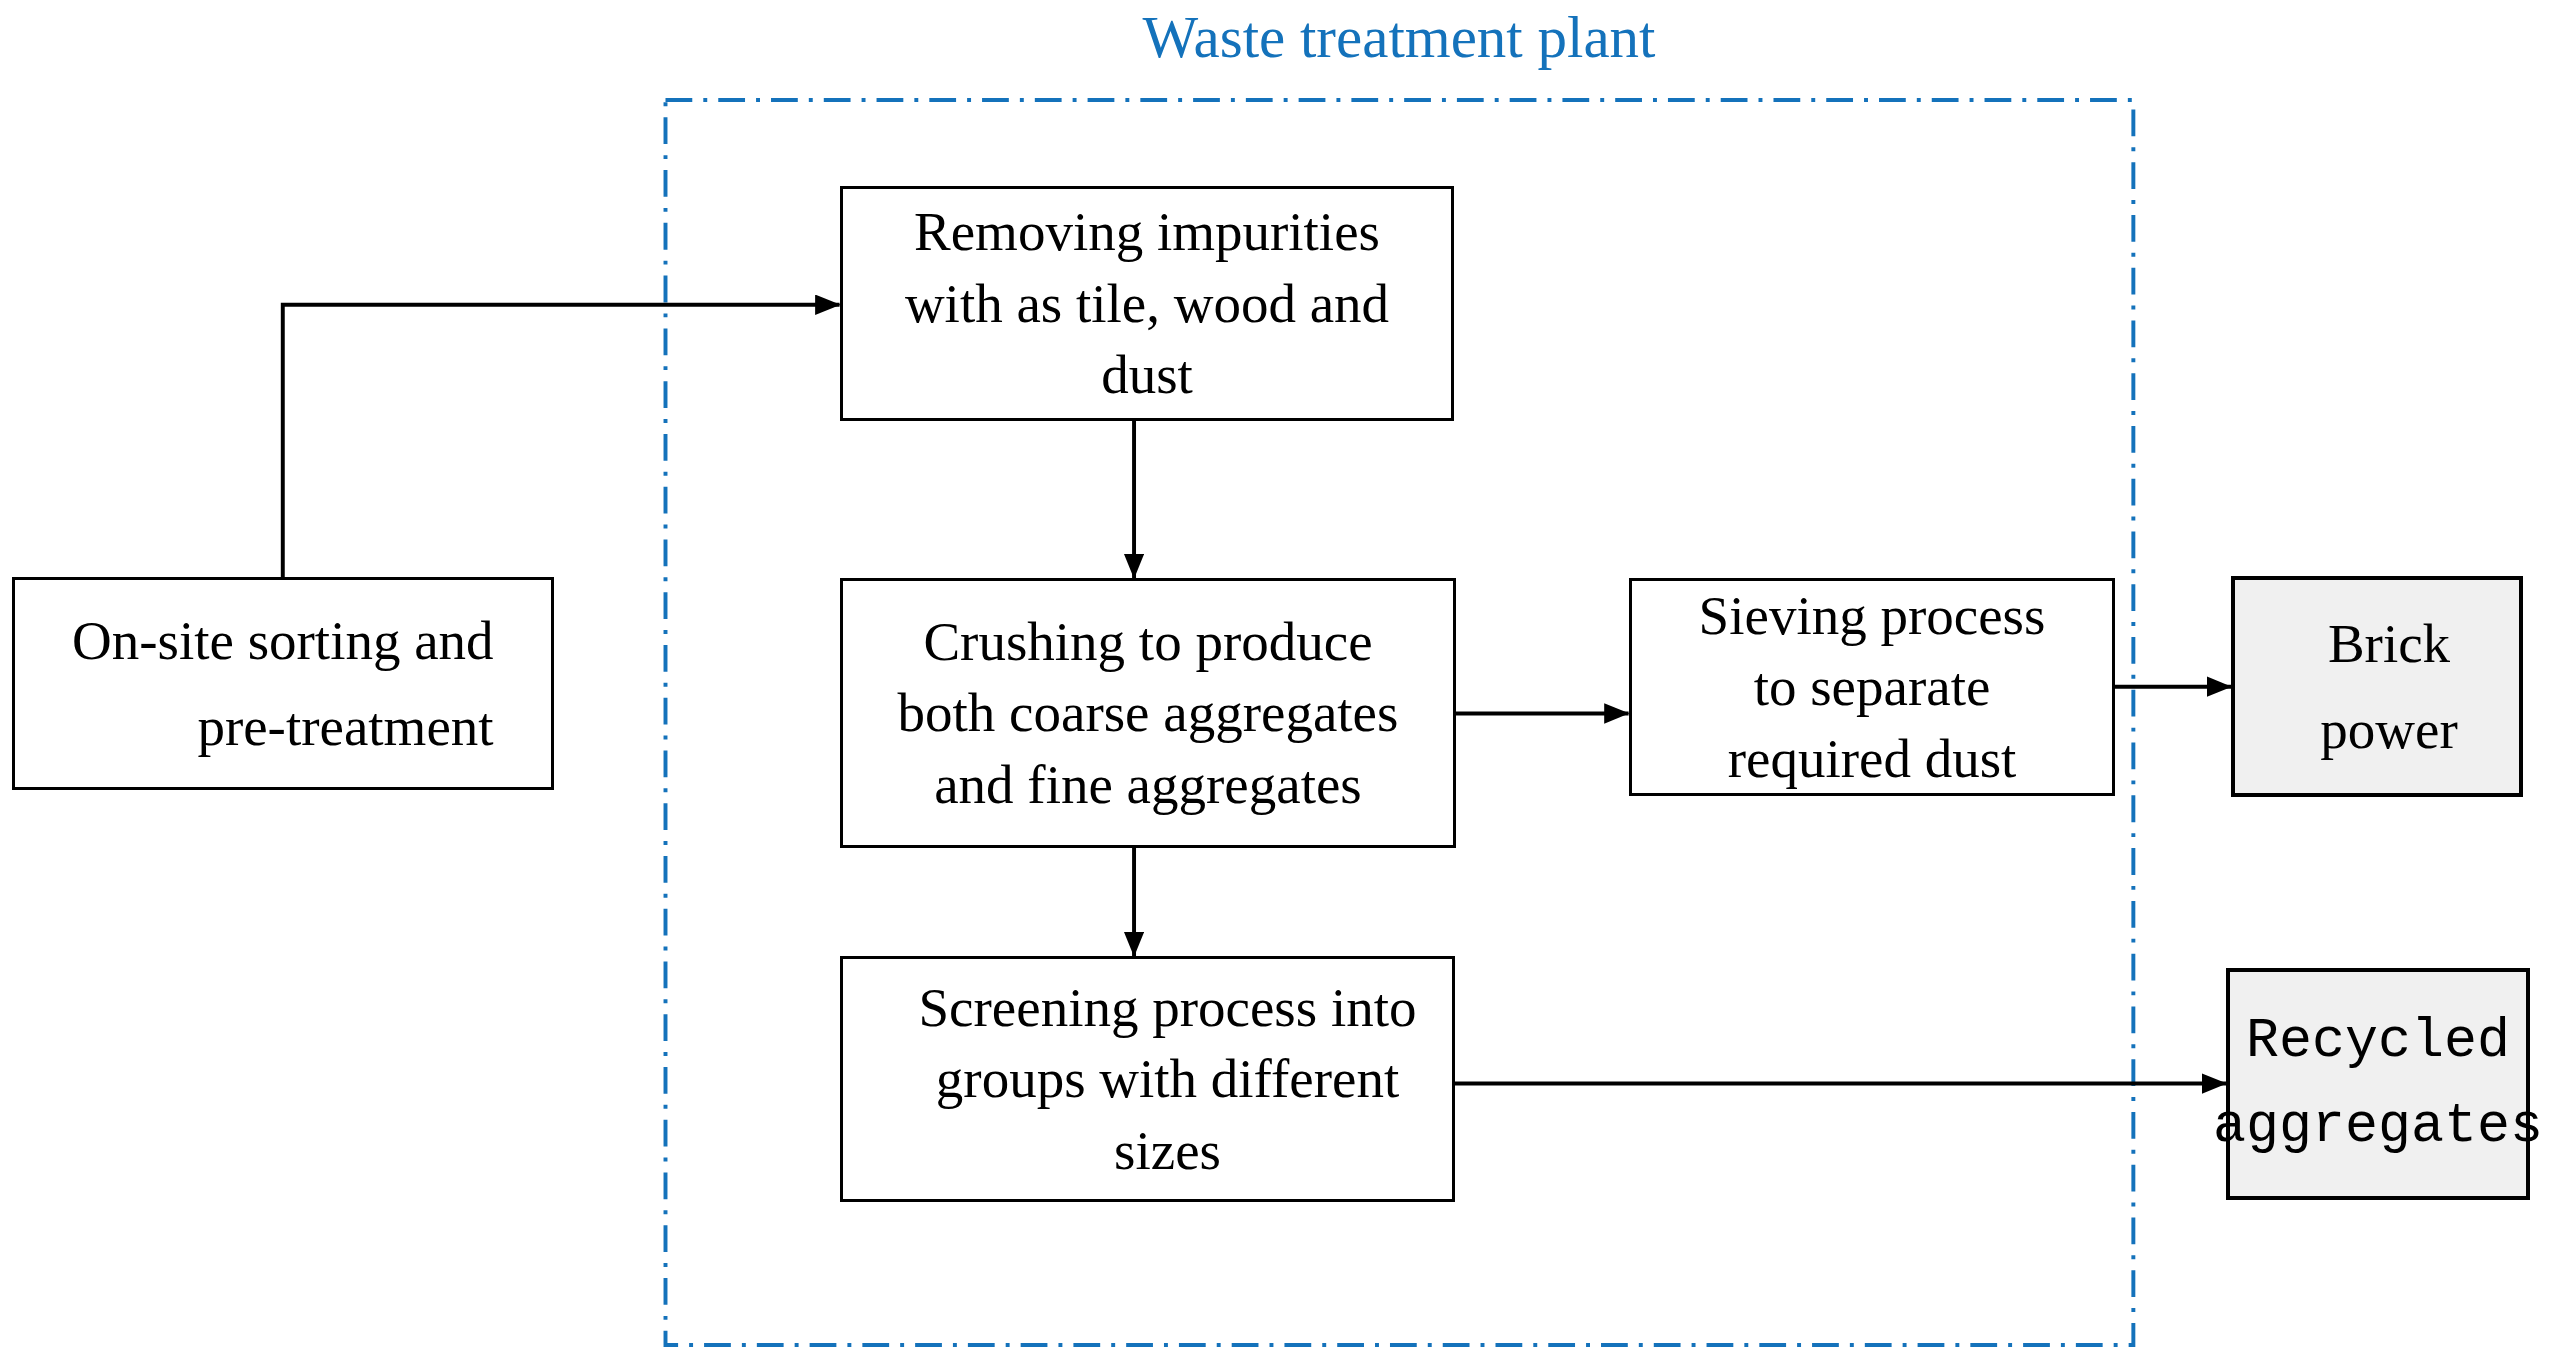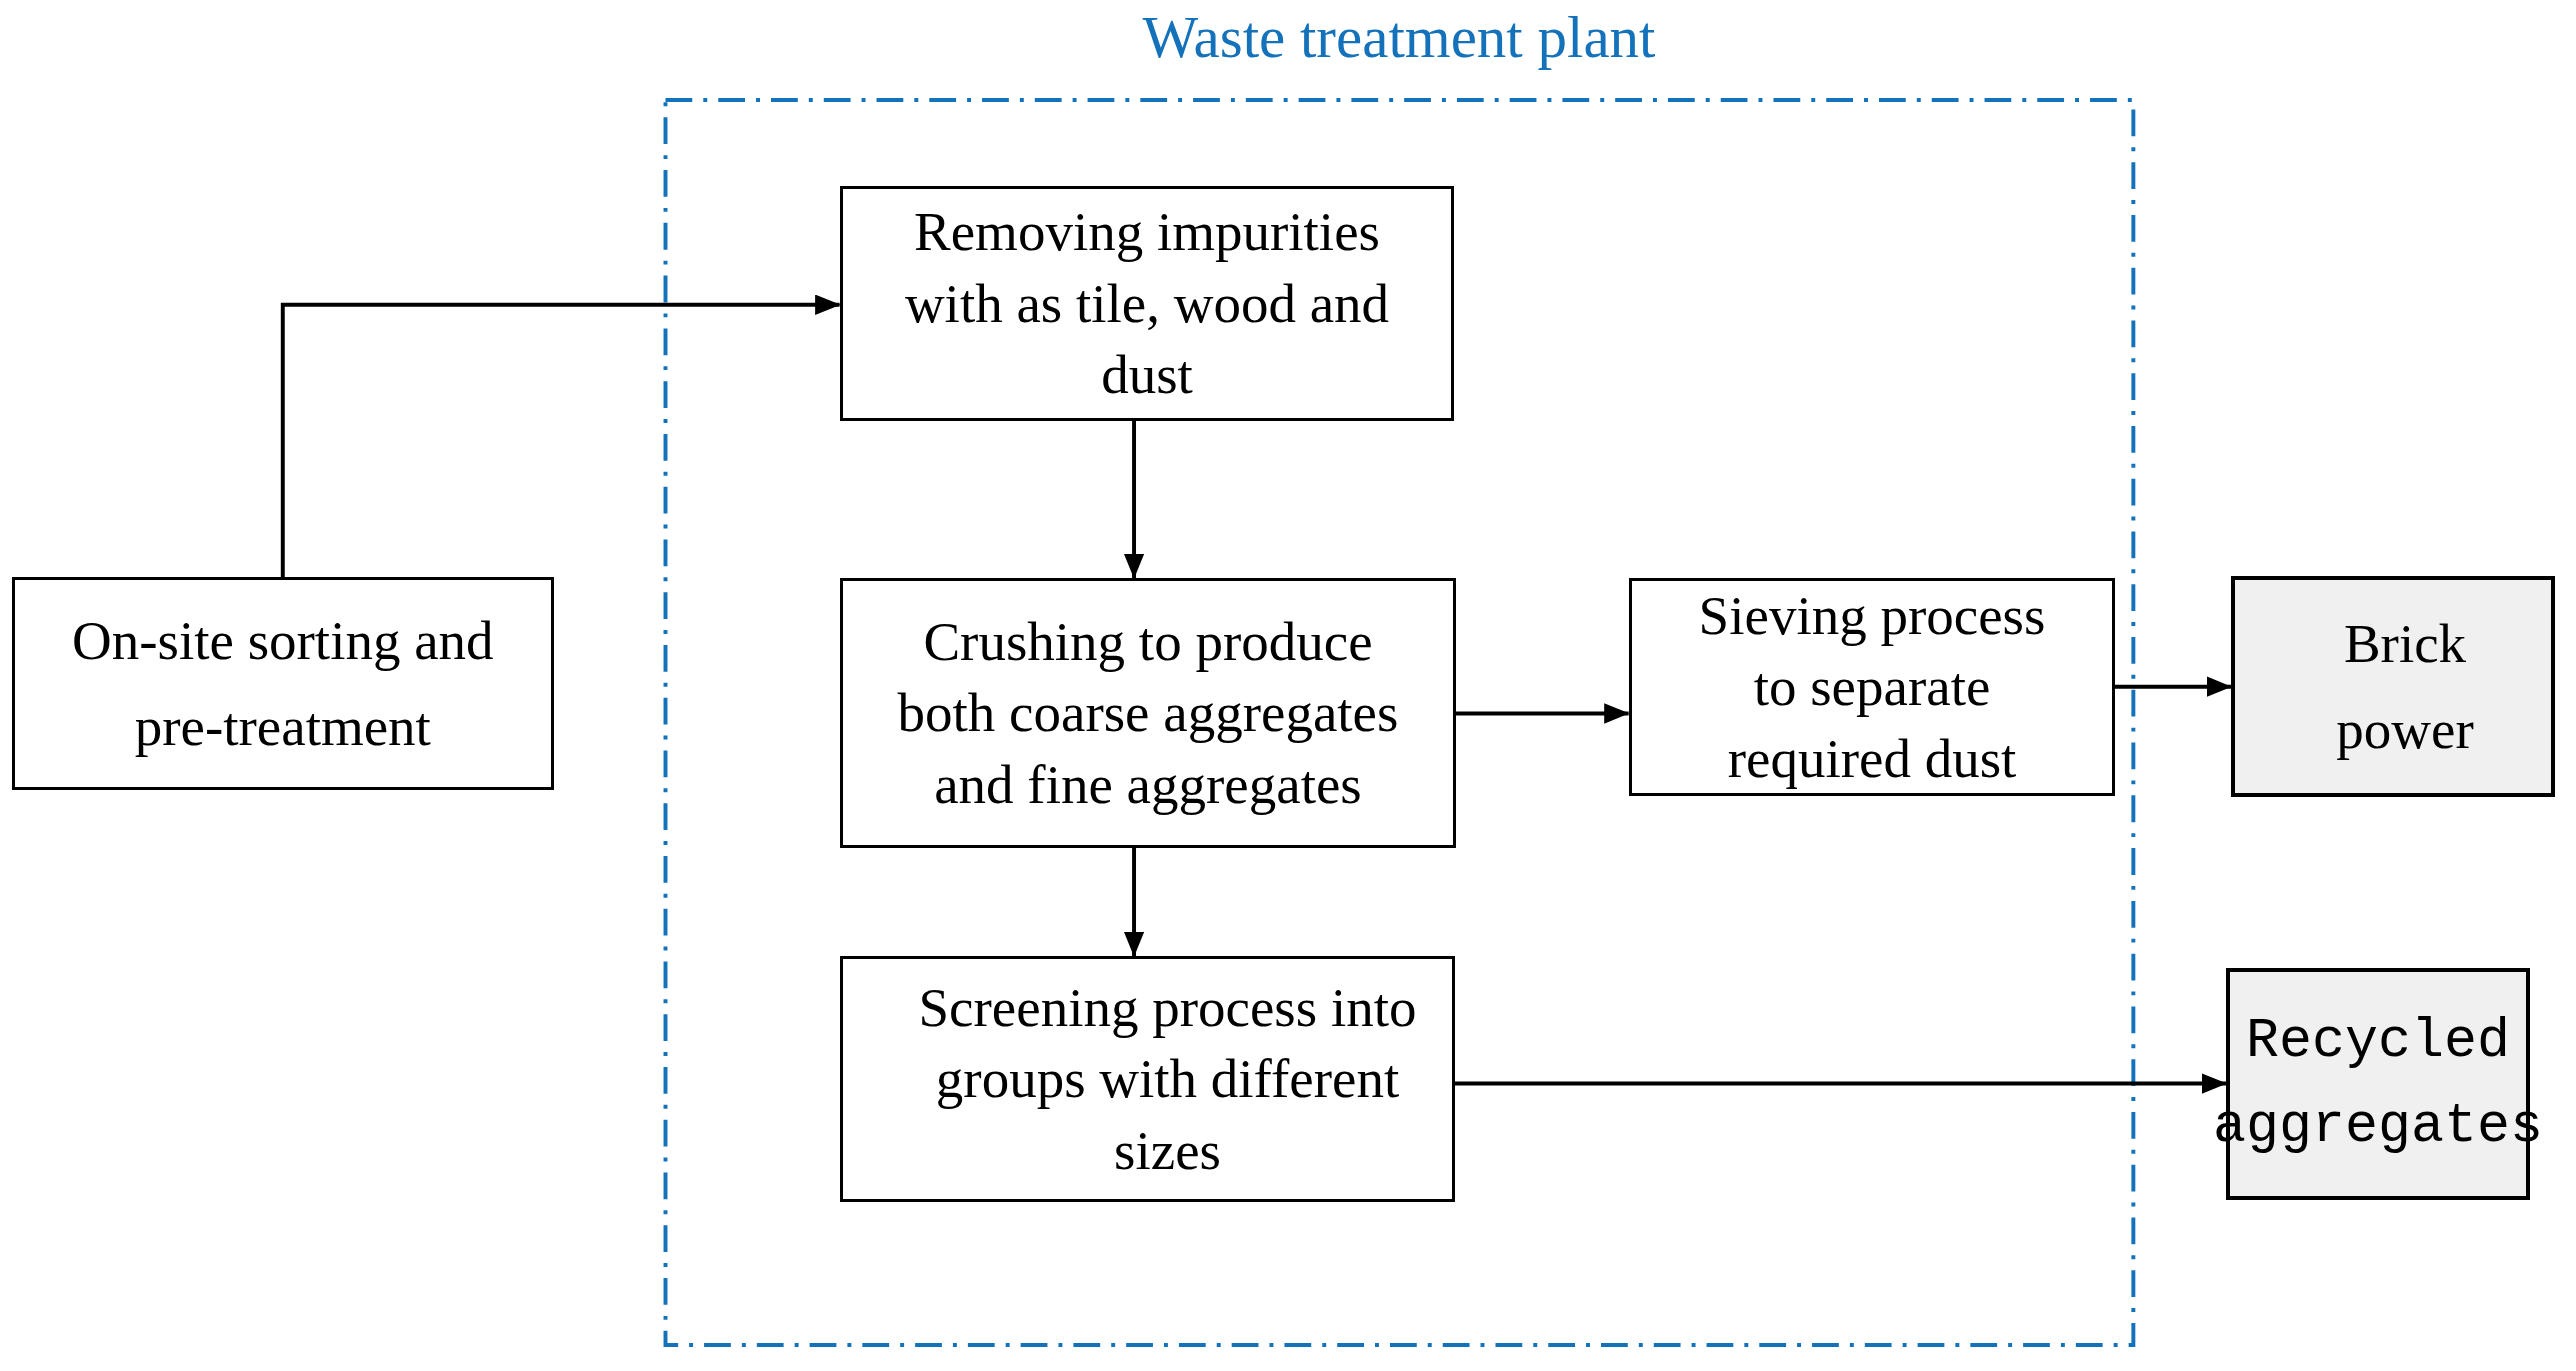--- a/index.html
+++ b/index.html
@@ -43,25 +43,25 @@
     white-space: pre-line;
     line-height: 1.3;
     padding: 0 6.3px;
   }
   .node.two-line .lbl { line-height: 1.55; }
   .node.output-node {
     background: #f0f0f0;
     border-width: 4.7px;
   }
   
-  #node-onsite    { left: 11.8px;   top: 577px;  width: 542px; height: 213px; }
+  #node-onsite    { left: 11.8px;   top: 577px;  width: 542px; height: 213px; text-align: right; }
   #node-removing  { left: 840px; top: 186px;  width: 614px; height: 235px; }
   #node-crushing  { left: 840px; top: 578px;  width: 616px; height: 270px; }
   #node-sieving   { left: 1629px; top: 578px;  width: 486px; height: 218px; }
-  #node-brick     { left: 2231px; top: 576px;  width: 324px; height: 221px; padding-left: 24px; }
+  #node-brick     { left: 2231px; top: 576px;  width: 292px; height: 221px; padding-left: 24px; }
   #node-screening { left: 840px; top: 956px; width: 615px; height: 246px; padding-left: 40px; }
   #node-recycled  { left: 2226px; top: 968px; width: 304px; height: 232px; font-family: Liberation Mono, monospace; }
 </style>
 </head>
 <body>
 
 <div id="stage">
 
   <svg id="connectors" viewBox="0 0 3271 1741" xmlns="http://www.w3.org/2000/svg">
     <defs>

